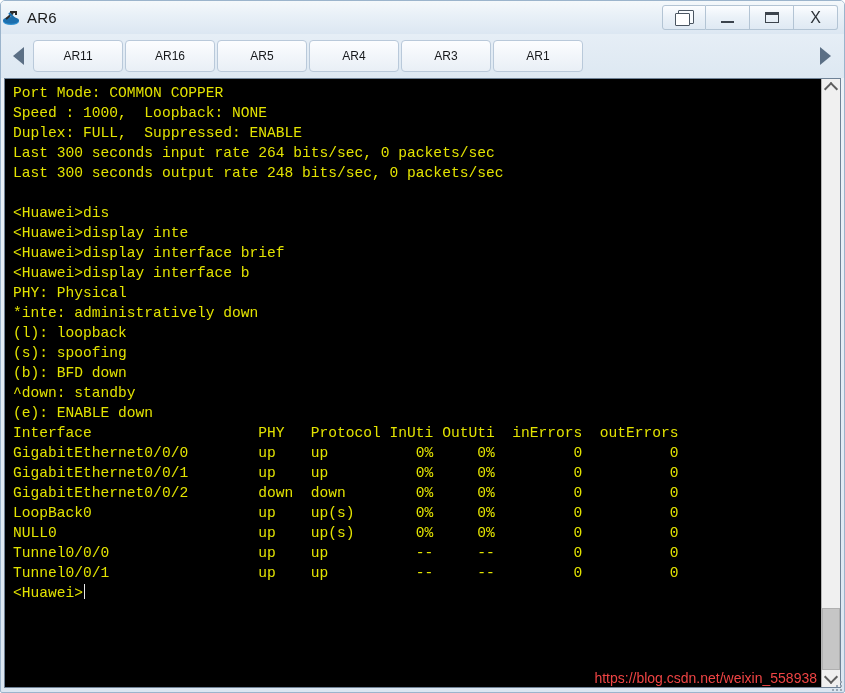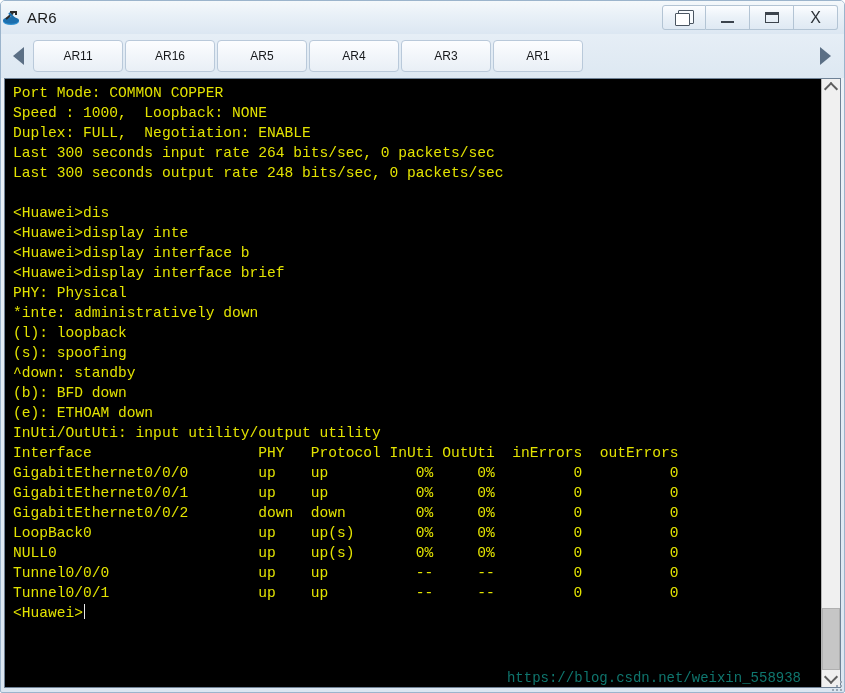--- a/index.html
+++ b/index.html
@@ -176,21 +176,20 @@
 
   
   .term-wrap {
     flex: 1 1 auto;
     position: relative;
     margin: 0 3px 4px 3px;
     border: 1px solid #6f8296;
     background: #000000;
     display: flex;
     overflow: hidden;
-    gap: 16px;
   }
   .term {
     flex: 1 1 auto;
     position: relative;
     background: #000000;
     padding: 4px 0 0 8px;
     overflow: hidden;
   }
   .line {
     color: #e3e300;
@@ -209,23 +208,23 @@
     background: #e8e8e8;
     vertical-align: -2px;
     margin-left: 1px;
   }
 
   
   .watermark {
     position: absolute;
     right: 4px;
     bottom: 1px;
-    font-family: Liberation Mono, monospace;
+    font-family: Liberation Sans, sans-serif;
     font-size: 14px;
-    color: #0f766e;
+    color: #ef4444;
     white-space: nowrap;
     pointer-events: none;
   }
 
   
   .scrollbar {
     flex: 0 0 18px;
     width: 18px;
     background: #f0f0f0;
     border-left: 1px solid #b5b5b5;
@@ -335,36 +334,35 @@
     </div>
     <div class="tab-scroll">
       <span class="arrow-right"></span>
     </div>
   </div>
 
   <div class="term-wrap">
     <div class="term" id="term">
       <div class="line">Port Mode: COMMON COPPER</div>
         <div class="line">Speed : 1000,  Loopback: NONE</div>
-        <div class="line">Duplex: FULL,  Negotiation: ENABLE</div>
+        <div class="line">Duplex: FULL,  Suppressed: ENABLE</div>
         <div class="line">Last 300 seconds input rate 264 bits/sec, 0 packets/sec</div>
         <div class="line">Last 300 seconds output rate 248 bits/sec, 0 packets/sec</div>
         <div class="line blank">&nbsp;</div>
         <div class="line">&lt;Huawei&gt;dis</div>
         <div class="line">&lt;Huawei&gt;display inte</div>
+        <div class="line">&lt;Huawei&gt;display interface brief</div>
         <div class="line">&lt;Huawei&gt;display interface b</div>
-        <div class="line">&lt;Huawei&gt;display interface brief</div>
         <div class="line">PHY: Physical</div>
         <div class="line">*inte: administratively down</div>
         <div class="line">(l): loopback</div>
         <div class="line">(s): spoofing</div>
+        <div class="line">(b): BFD down</div>
         <div class="line">^down: standby</div>
-        <div class="line">(b): BFD down</div>
-        <div class="line">(e): ETHOAM down</div>
-        <div class="line">InUti/OutUti: input utility/output utility</div>
+        <div class="line">(e): ENABLE down</div>
         <div class="line">Interface                   PHY   Protocol InUti OutUti  inErrors  outErrors</div>
         <div class="line">GigabitEthernet0/0/0        up    up          0%     0%         0          0</div>
         <div class="line">GigabitEthernet0/0/1        up    up          0%     0%         0          0</div>
         <div class="line">GigabitEthernet0/0/2        down  down        0%     0%         0          0</div>
         <div class="line">LoopBack0                   up    up(s)       0%     0%         0          0</div>
         <div class="line">NULL0                       up    up(s)       0%     0%         0          0</div>
         <div class="line">Tunnel0/0/0                 up    up          --     --         0          0</div>
         <div class="line">Tunnel0/0/1                 up    up          --     --         0          0</div>
         <div class="line"><span>&lt;Huawei&gt;</span><span class="cursor"></span></div>
         <div class="watermark">https://blog.csdn.net/weixin_558938</div>

